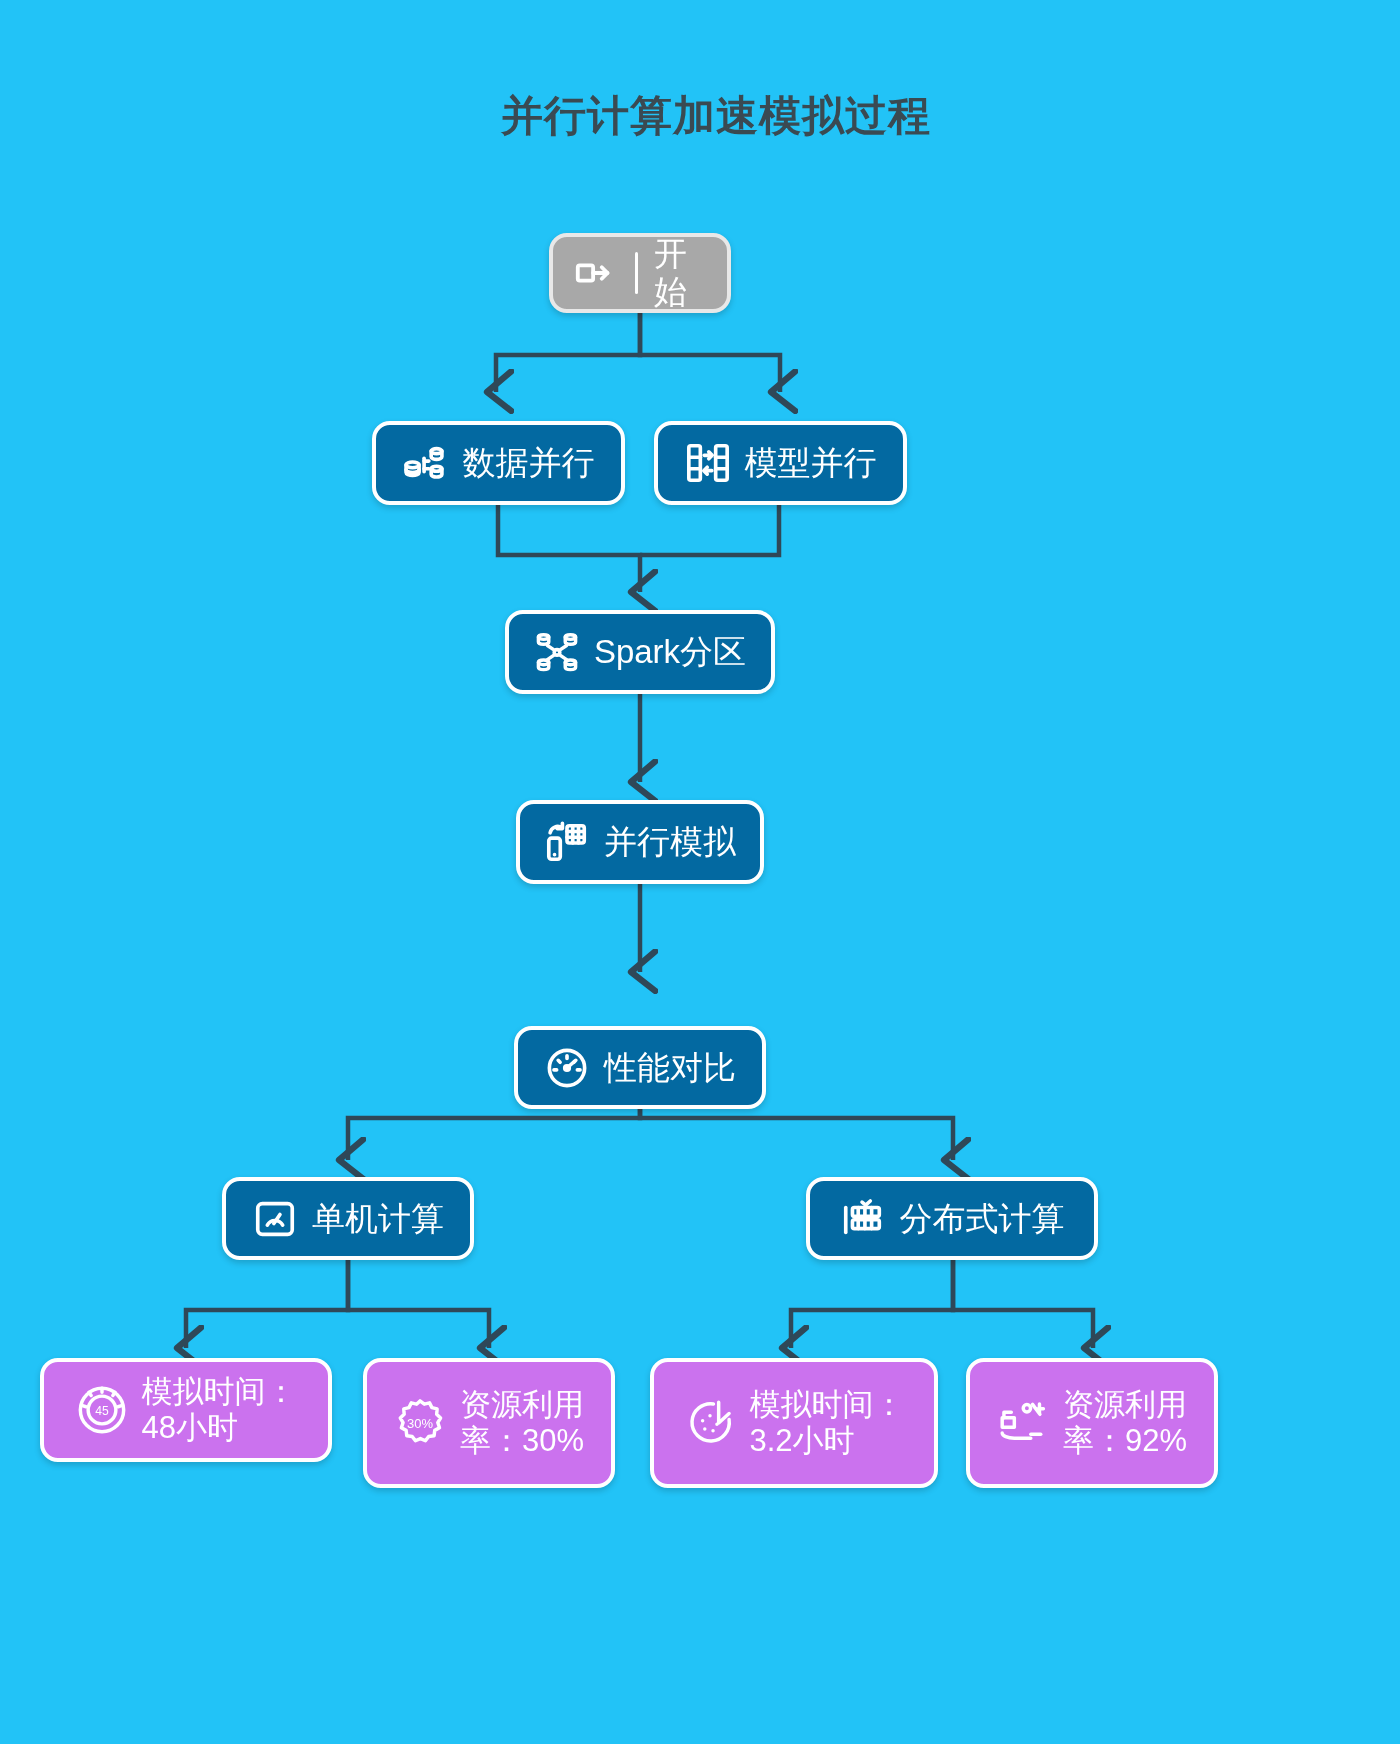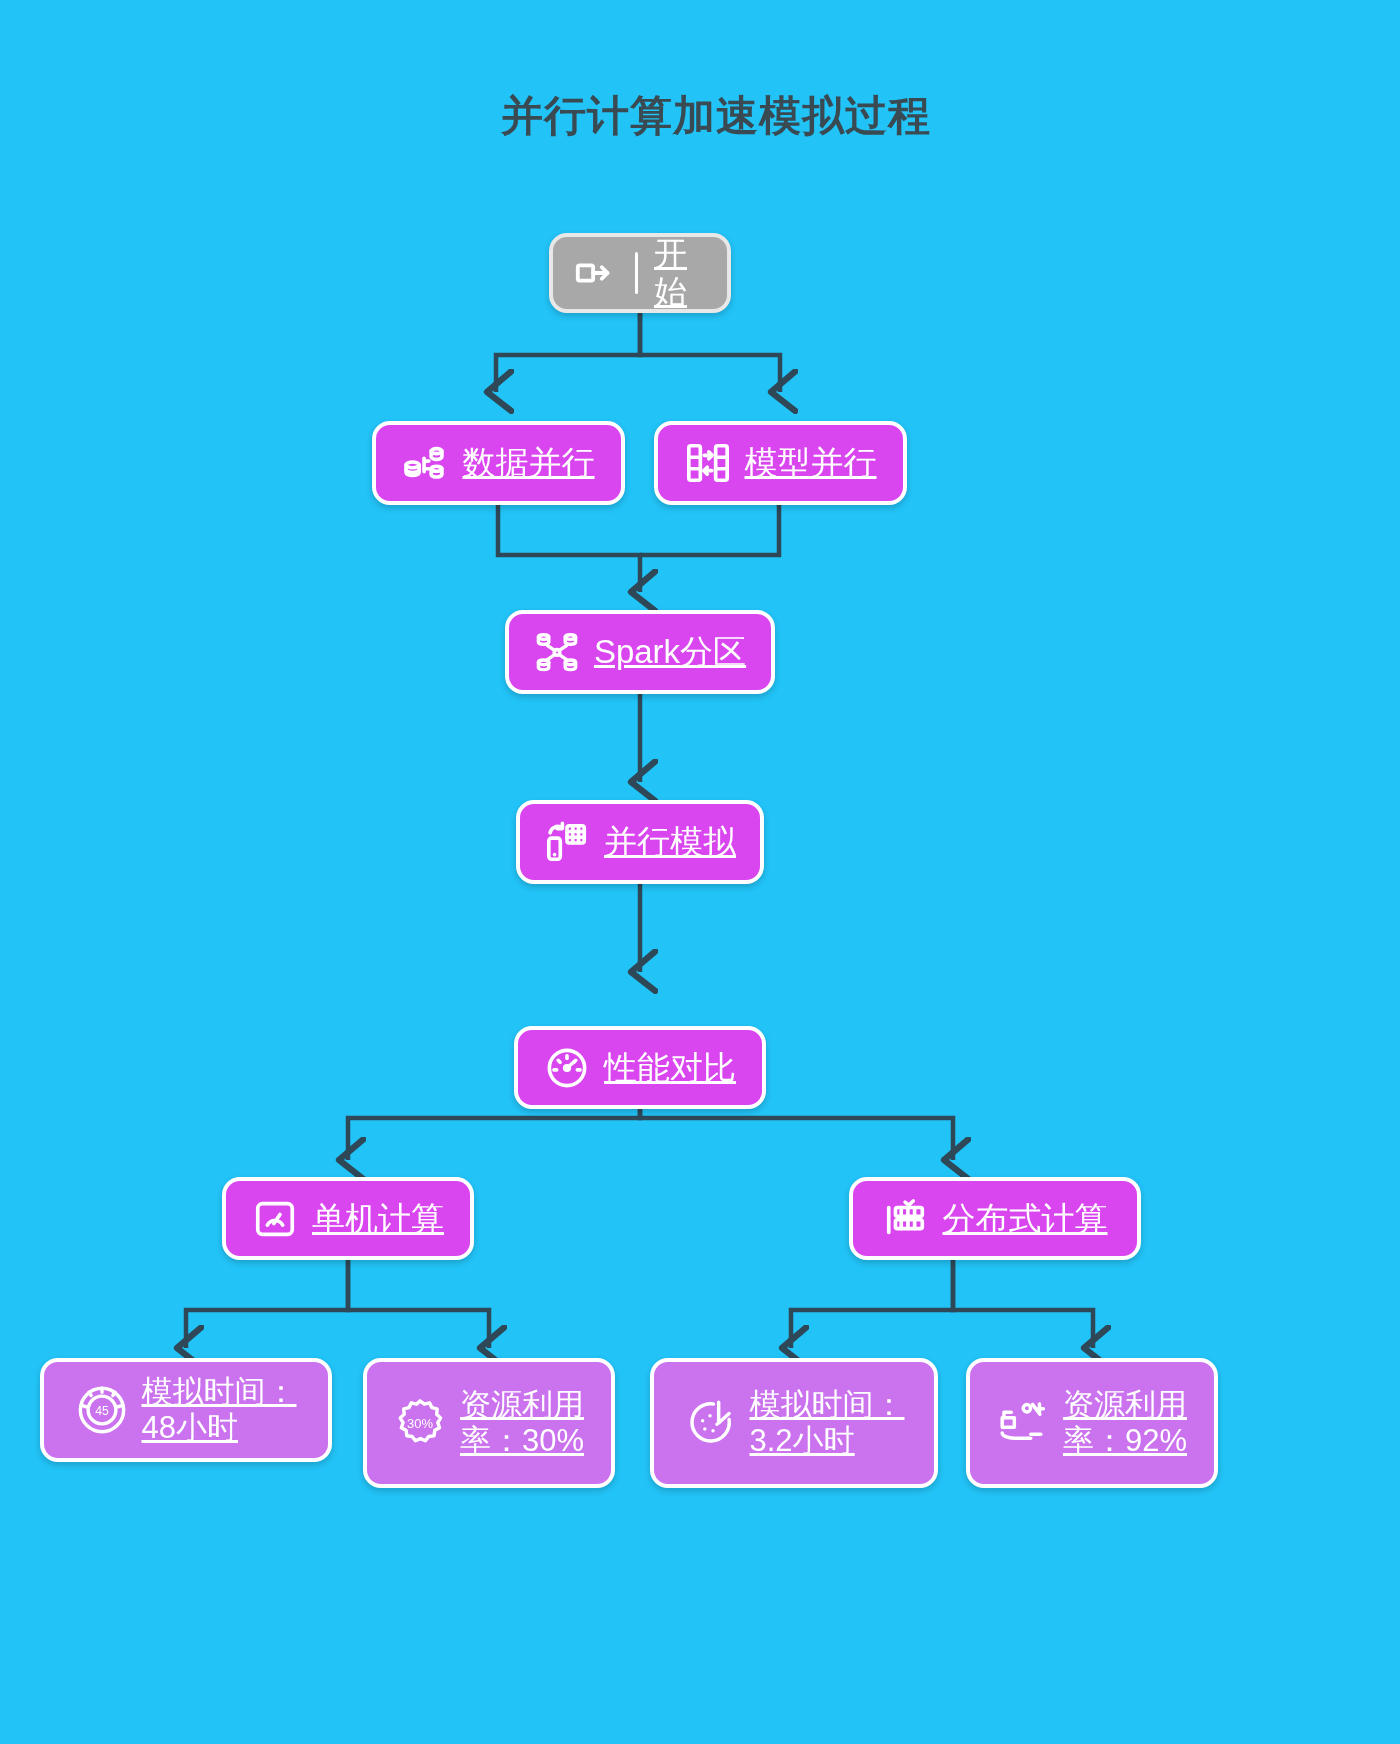--- a/index.html
+++ b/index.html
@@ -53,40 +53,39 @@
     font-size: 33px;
     font-weight: 400;
     padding: 0 20px;
     line-height: 1.15;
   }
   .node.start {
     background: #a8a8a8;
     border-color: #e8e8e8;
   }
   .node.proc {
-    background: #d946ef;
+    background: #0369a1;
   }
   .node.leaf {
     background: #cb72ee;
     font-size: 31px;
   }
   .node .ico {
     flex: 0 0 auto;
     width: 46px;
     height: 46px;
     display: block;
   }
   .node.leaf .ico {
     width: 52px;
     height: 52px;
   }
   .node .txt {
     white-space: pre-line;
     text-align: left;
-    text-decoration: underline;
   }
   .node.start .divider {
     width: 3px;
     height: 42px;
     background: #ffffff;
     border-radius: 2px;
     flex: 0 0 auto;
     margin: 0 2px;
   }
 </style>
@@ -219,21 +218,21 @@
     <span class="ico">
       <svg viewBox="0 0 24 24" width="46" height="46" fill="none" stroke="#ffffff" stroke-width="1.9" stroke-linecap="round" stroke-linejoin="round">
         <rect x="3" y="4" width="18" height="16" rx="2.4"></rect>
         <path d="M8 15.2 a4.5 4.5 0 0 1 8 0"></path>
         <path d="M14.6 9.6 L11.4 14.4"></path>
       </svg>
     </span>
     <span class="txt">单机计算</span>
   </div>
 
-  <div class="node proc" style="left:806px; top:1177px; width:292px; height:83px;margin-left:43px;">
+  <div class="node proc" style="left:806px; top:1177px; width:292px; height:83px;">
     <span class="ico">
       <svg viewBox="0 0 24 24" width="46" height="46" fill="none" stroke="#ffffff" stroke-width="1.9" stroke-linecap="round" stroke-linejoin="round">
         <path d="M3 6 v13"></path>
         <rect x="6.5" y="6" width="14" height="4.6" rx="1"></rect>
         <rect x="6.5" y="12.4" width="14" height="4.6" rx="1"></rect>
         <path d="M9.5 6 v4.6 M13 6 v4.6 M16.5 6 v4.6"></path>
         <path d="M9.5 12.4 v4.6 M13 12.4 v4.6 M16.5 12.4 v4.6"></path>
         <path d="M11.5 3.2 L13.4 4.8 L15.8 2.6"></path>
       </svg>
     </span>

